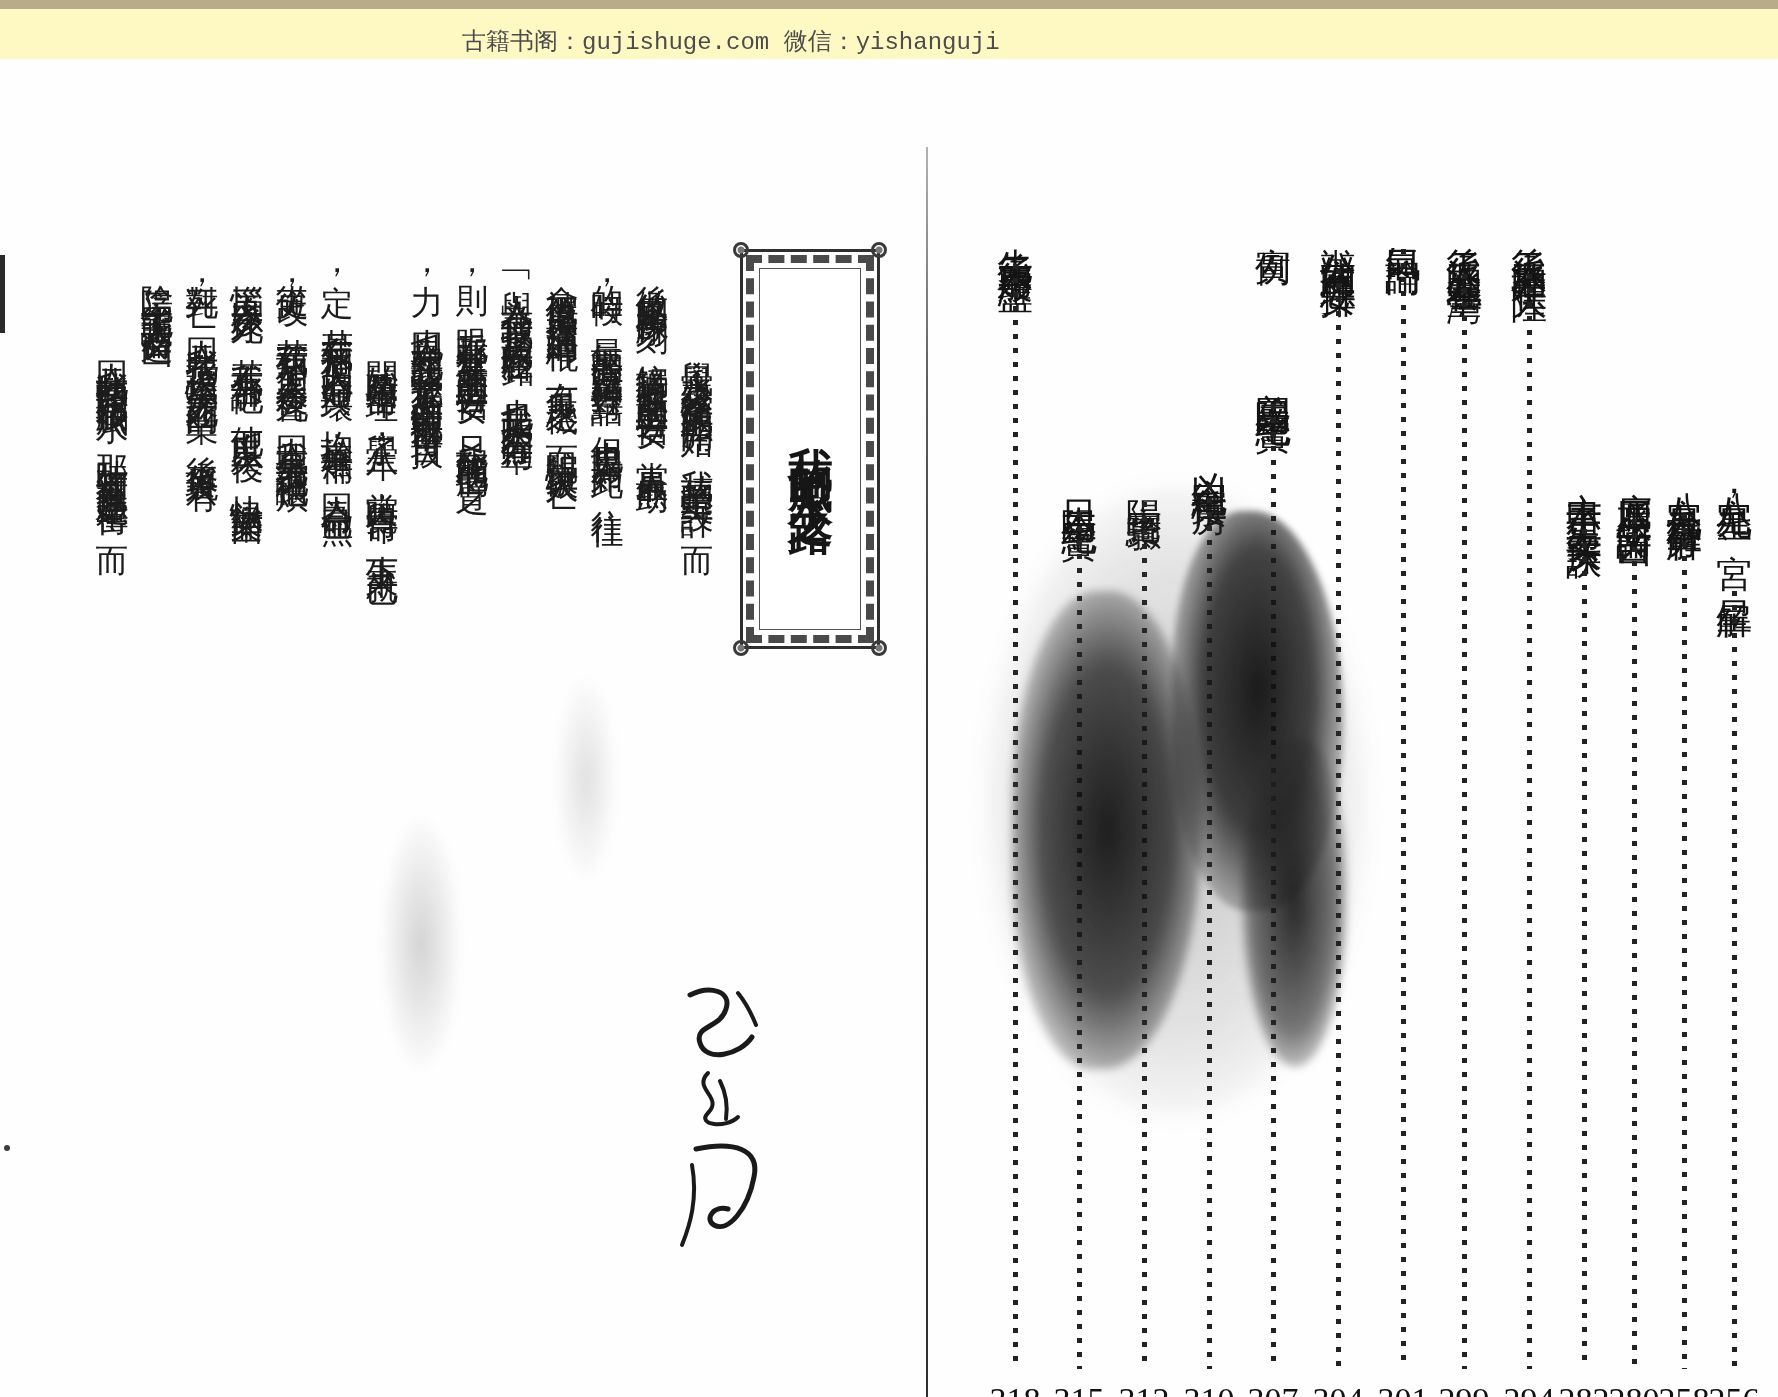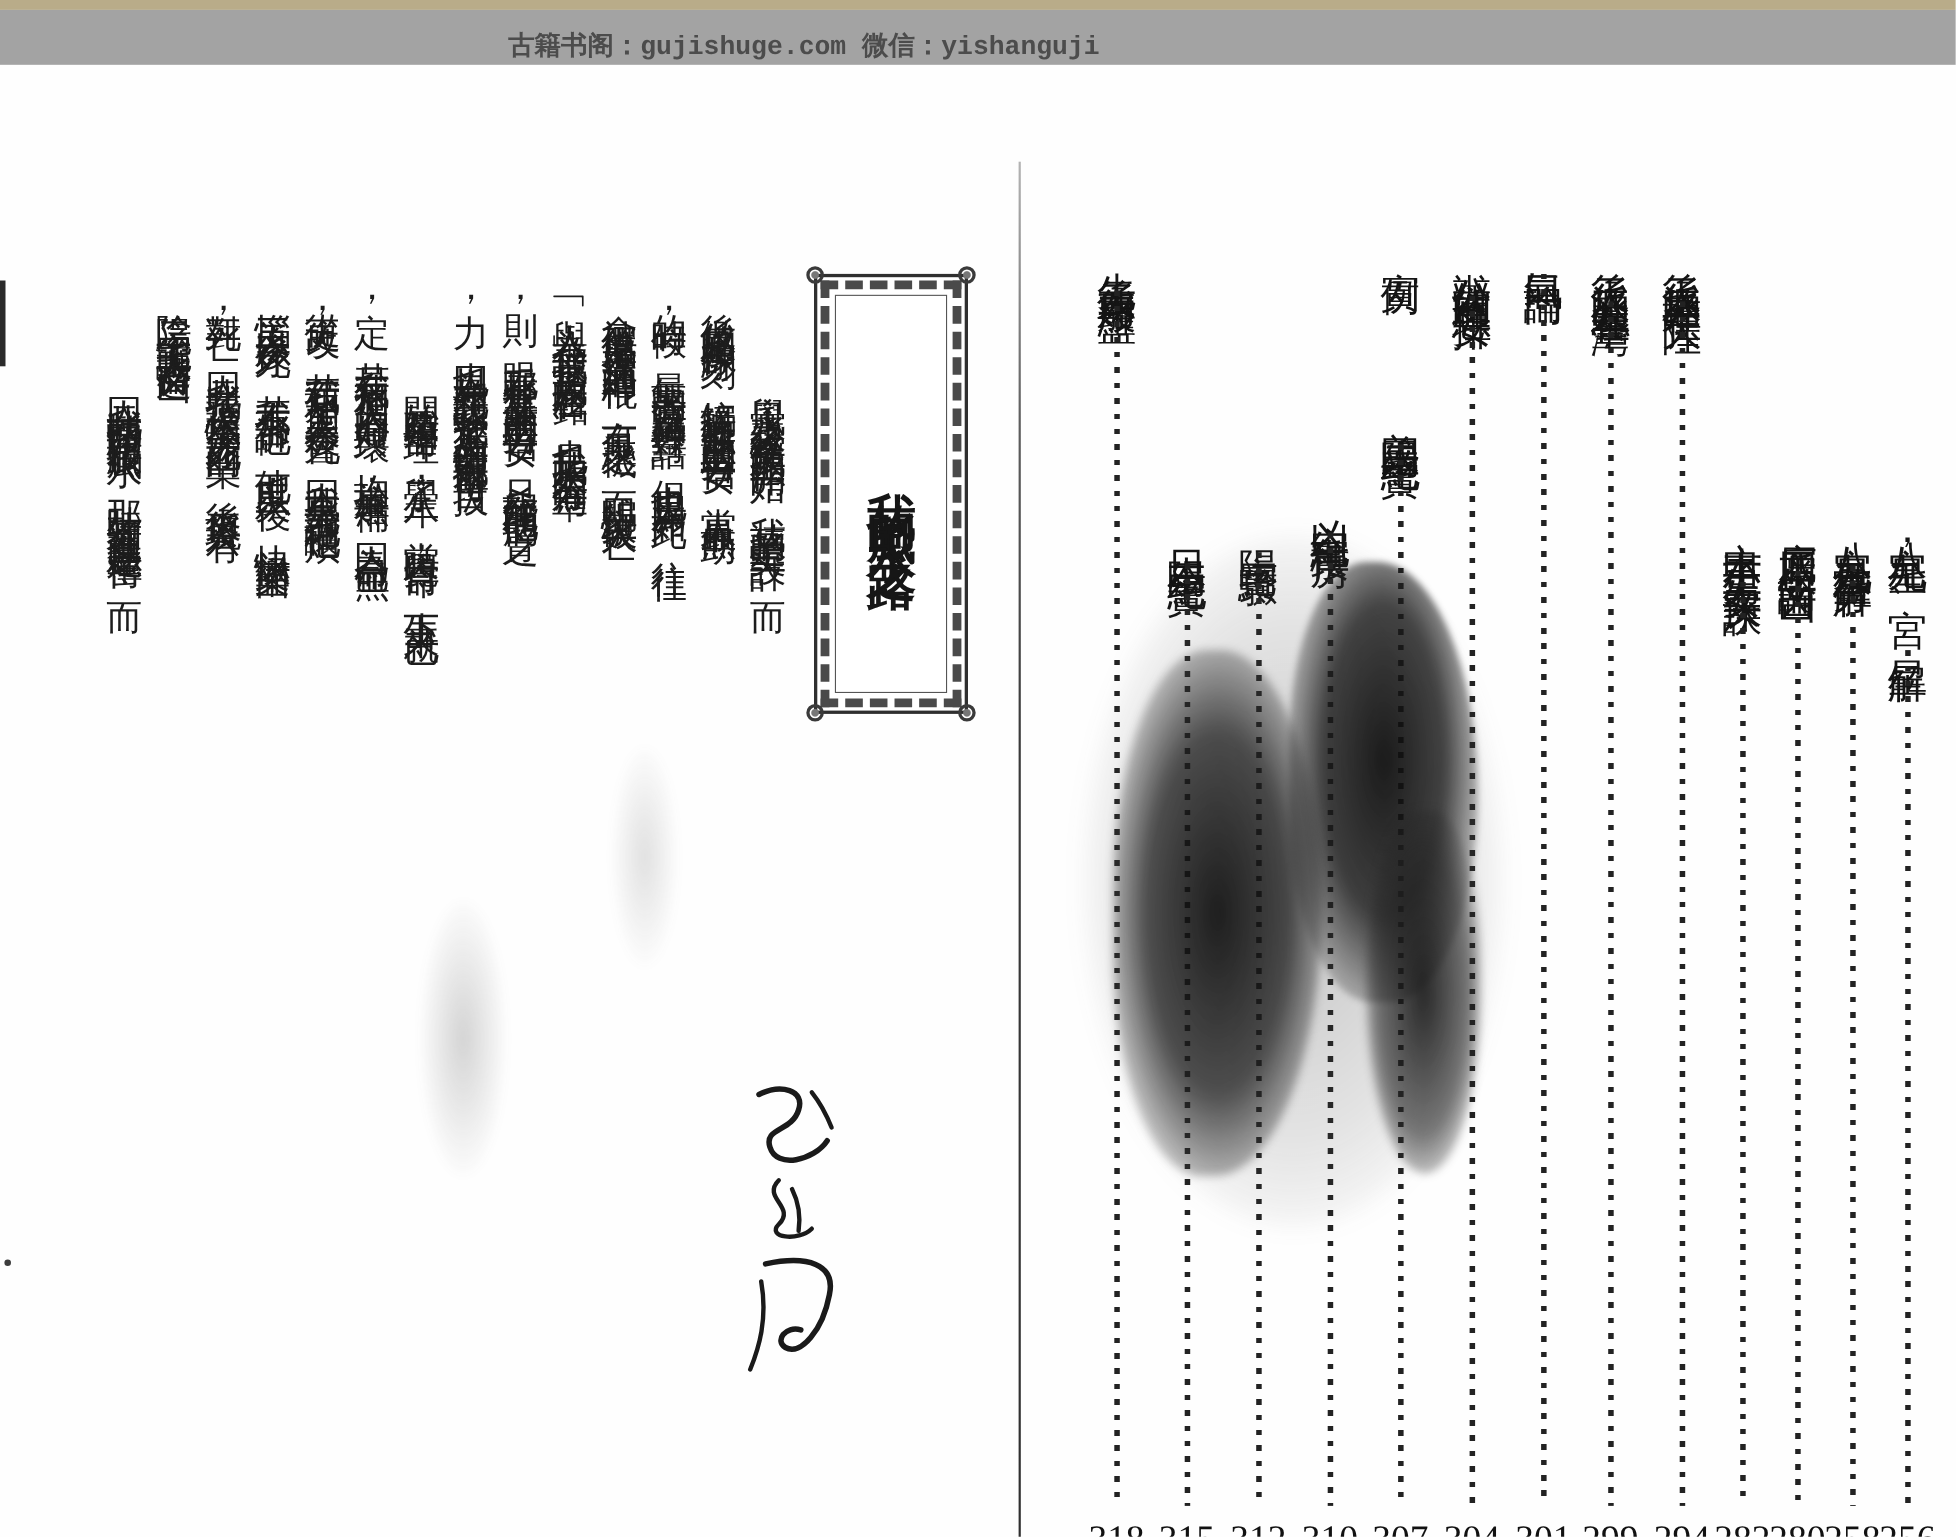--- a/index.html
+++ b/index.html
@@ -3,21 +3,21 @@
 <meta charset="utf-8">
 <style>
   html,body{margin:0;padding:0;}
   body{
     width:1778px;height:1397px;position:relative;overflow:hidden;
     background:#ffffff;
     font-family:"Liberation Serif","DejaVu Serif",serif;
   }
   
   .top-strip{position:absolute;left:0;top:0;width:1778px;height:9px;background:#b9ac89;}
-  .header-band{position:absolute;left:0;top:9px;width:1778px;height:50px;background:#a3a3a3;font-weight:bold;}
+  .header-band{position:absolute;left:0;top:9px;width:1778px;height:50px;background:#fef9c3;}
   .site-notice{
     position:absolute;left:462px;top:16px;
     font-family:"Liberation Mono","DejaVu Sans Mono",monospace;
     font-size:24px;color:#4c4c4c;letter-spacing:0px;white-space:nowrap;
   }
   
   .book{position:absolute;left:0;top:59px;width:1778px;height:1338px;background:#fefefe;}
   .fold-line{
     position:absolute;left:926px;top:88px;width:2px;height:1309px;
     background:linear-gradient(to bottom, rgba(40,40,40,.35) 0%, rgba(40,40,40,.75) 18%, #3a3a3a 40%, #2e2e2e 100%);

